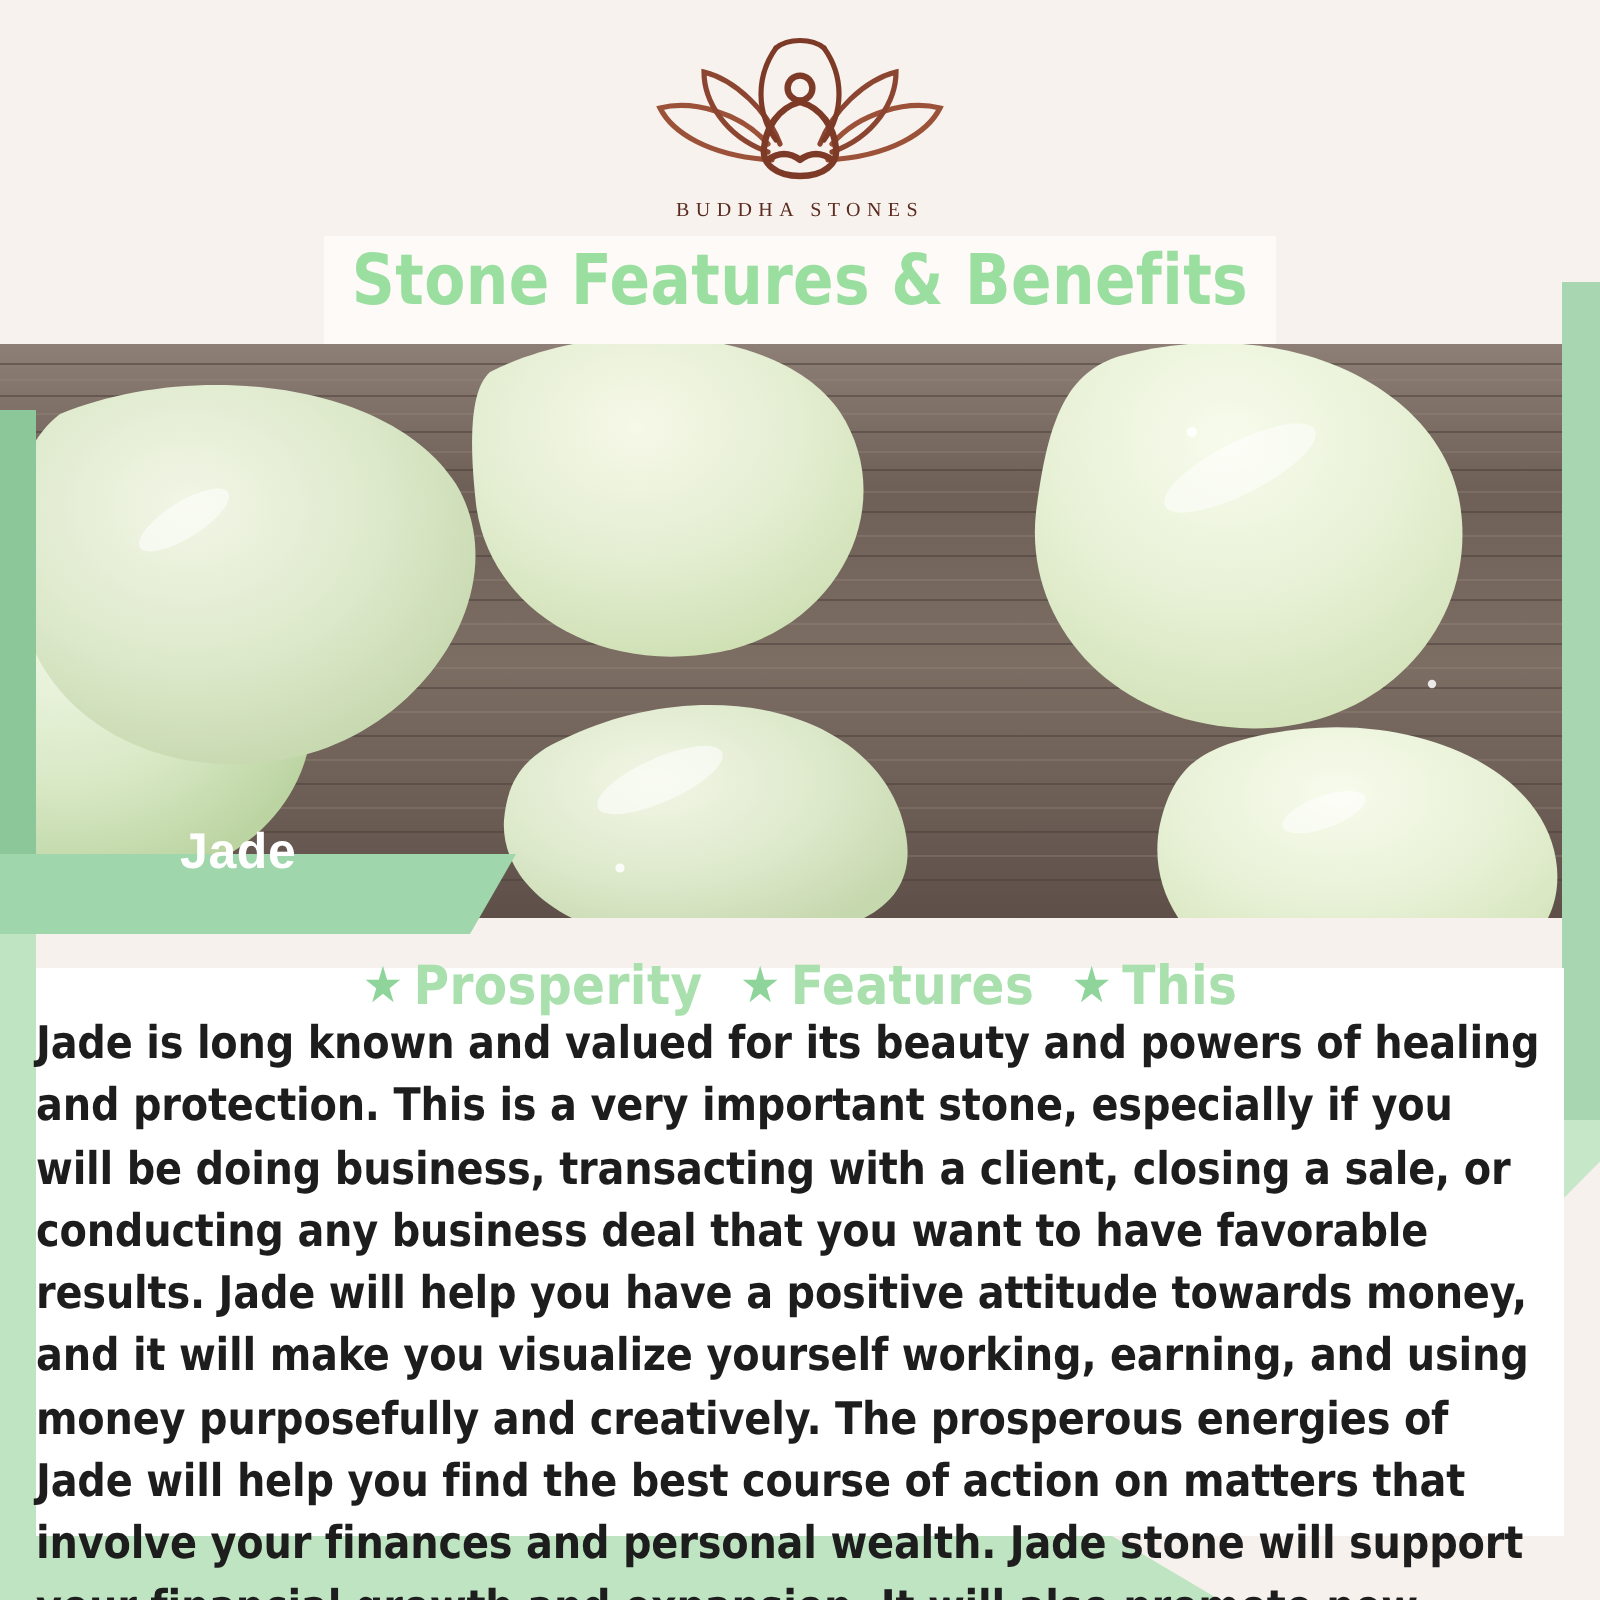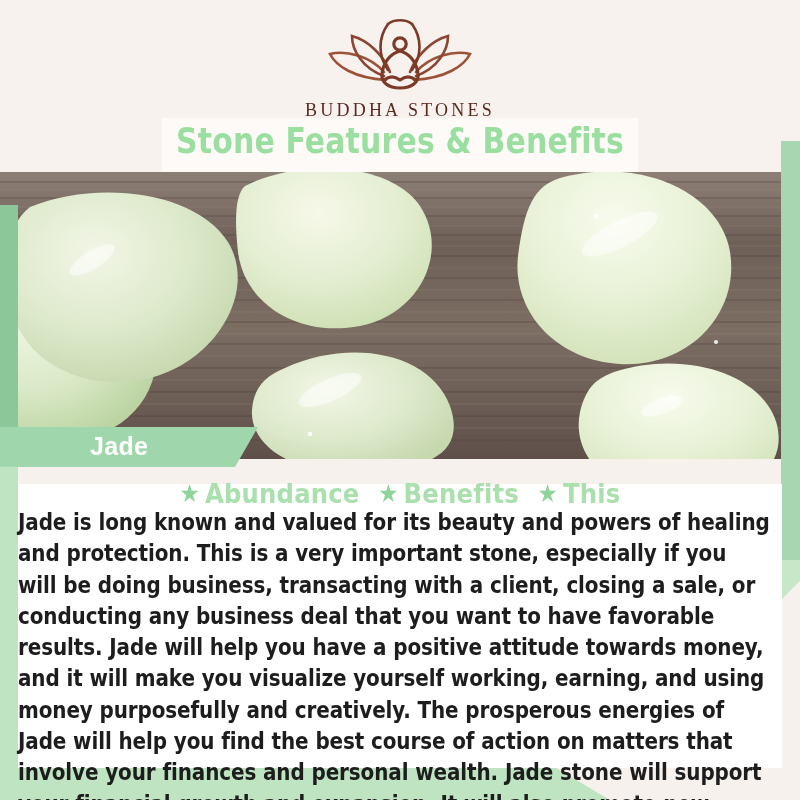--- a/index.html
+++ b/index.html
@@ -36,21 +36,21 @@
     text-align: center;
   }
   #logo-mark {
     display: block;
     margin: 0 auto;
   }
   #logo-wordmark {
     display: block;
     margin: 4px auto 0 auto;
     font-family: "Liberation Serif", serif;
-    font-size: 18px;
+    font-size: 10px;
     letter-spacing: 3.2px;
     color: #5b2b20;
     font-weight: 400;
   }
 
   
   #title-plate {
     position: absolute;
     left: 162px; top: 118px;
     width: 476px;
@@ -119,21 +119,21 @@
   #jade-banner {
     position: absolute;
     left: 0; top: 427px;
     width: 258px;
     height: 40px;
     background: #9fd6ab;
     clip-path: polygon(0 0, 258px 0, 235px 40px, 0 40px);
   }
   #jade-label {
     position: absolute;
-    left: 90px; top: 432px;
+    left: 90px; top: 412px;
     font-family: "Liberation Sans Narrow", "Liberation Sans", sans-serif;
     font-size: 25px;
     font-weight: 700;
     color: #ffffff;
     letter-spacing: 0.3px;
   }
 
   
   #content-card {
     position: absolute;
@@ -297,24 +297,24 @@
   <div class="frame" id="frame-right-tail"></div>
   <div class="frame" id="frame-bottom"></div>
 
   <div id="jade-banner"></div>
   <div id="jade-label">Jade</div>
 
   <div id="content-card"></div>
 
   <div id="benefits">
     <span class="benefit">
-      <span class="star">★</span><span>Abundance</span>
+      <span class="star">★</span><span>Prosperity</span>
     </span>
     <span class="benefit">
-      <span class="star">★</span><span>Benefits</span>
+      <span class="star">★</span><span>Features</span>
     </span>
     <span class="benefit">
       <span class="star">★</span><span>This</span>
     </span>
   </div>
 
   <div id="body-text">Jade is long known and valued for its beauty and powers of healing and protection. This is a very important stone, especially if you will be doing business, transacting with a client, closing a sale, or conducting any business deal that you want to have favorable results. Jade will help you have a positive attitude towards money, and it will make you visualize yourself working, earning, and using money purposefully and creatively. The prosperous energies of Jade will help you find the best course of action on matters that involve your finances and personal wealth. Jade stone will support your financial growth and expansion. It will also promote new beginnings and give you the guidance that you need to be successful and wealthy!</div>
 
 </div>
 

